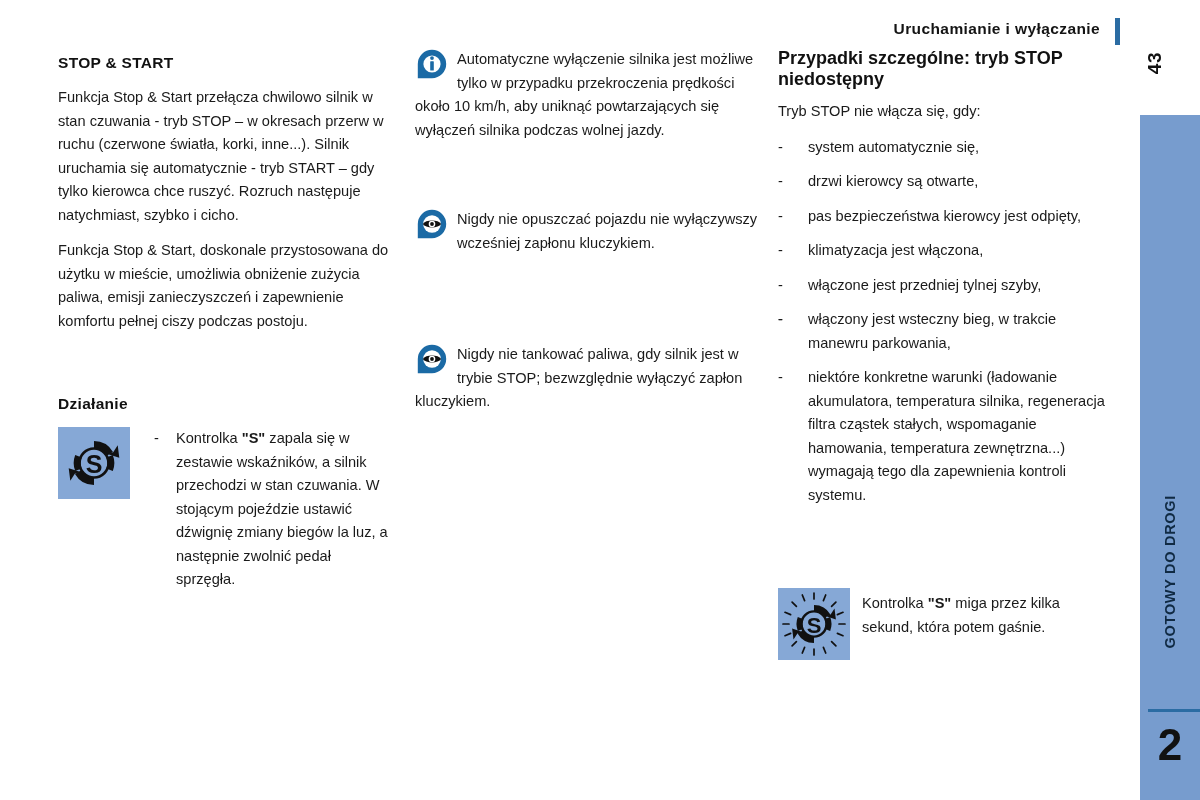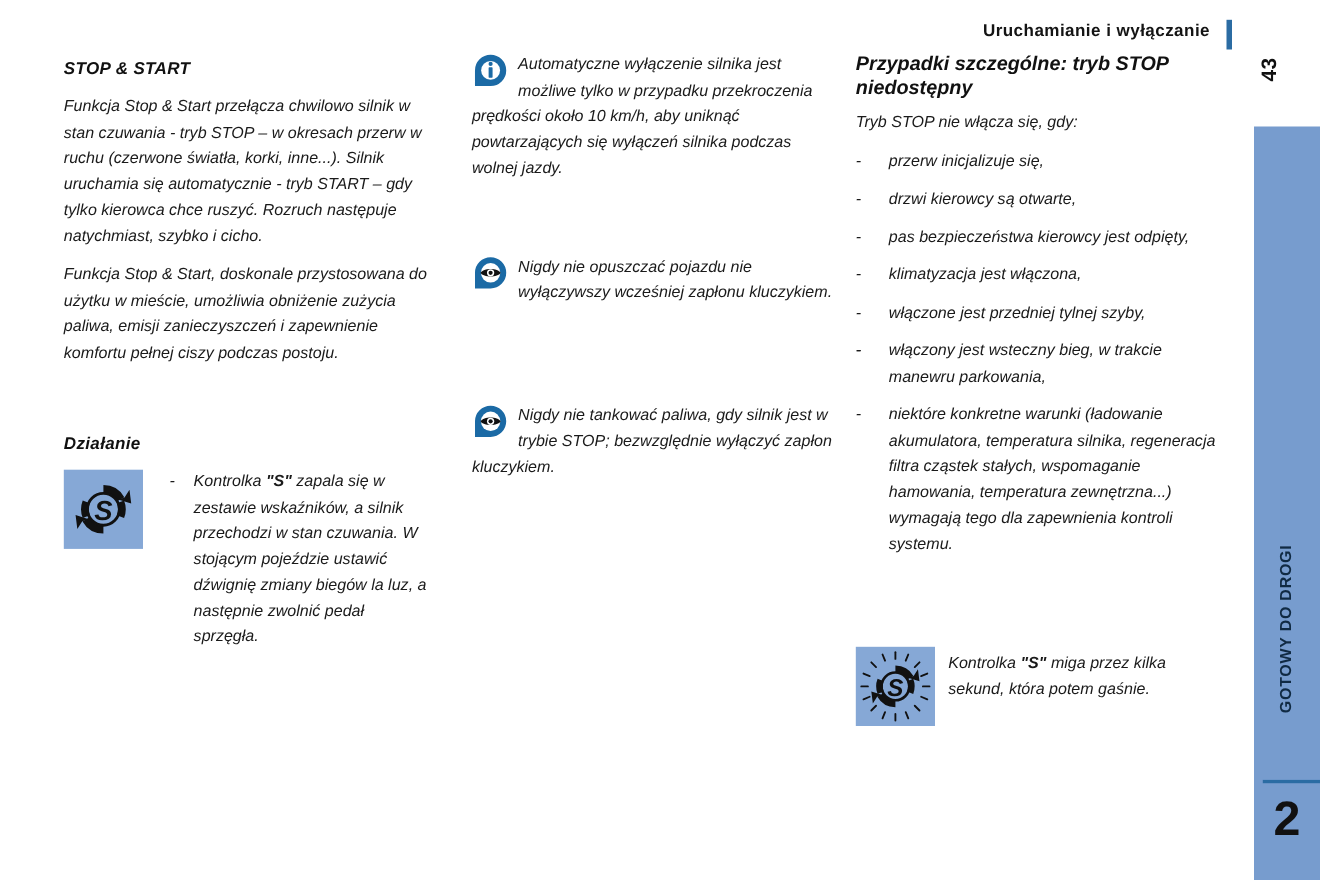--- a/index.html
+++ b/index.html
@@ -95,21 +95,20 @@
     line-height: 1;
   }
 
   
   .columns {
     position: absolute;
     top: 0;
     left: 0;
     width: 1140px;
     height: 800px;
-    font-style: italic;
   }
   .col {
     position: absolute;
     top: 48px;
   }
   .col-left   { left: 58px;  width: 332px; }
   .col-middle { left: 415px; width: 348px; }
   .col-right  { left: 778px; width: 330px; }
 
   
@@ -136,21 +135,20 @@
 
   .spacer-lg { height: 44px; }
   .spacer-md { height: 22px; }
 
   
   .callout {
     position: relative;
     font-size: 14.6px;
     line-height: 23.5px;
     color: #1a1a1a;
-    margin-left: 14px;
   }
   .callout .callout-icon {
     float: left;
     width: 30px;
     height: 30px;
     margin: 1px 10px 0 2px;
     shape-outside: margin-box;
   }
   .callout .callout-text { display: block; }
   .callout::after { content: ""; display: block; clear: both; }
@@ -309,21 +307,21 @@
       </span>
       <span class="callout-text">Nigdy nie tankować paliwa, gdy silnik jest w trybie STOP; bezwzględnie wyłączyć zapłon kluczykiem.</span>
     </div>
   </div>
 
   <div class="col col-right">
     <h3 class="sub-title">Przypadki szczególne: tryb STOP niedostępny</h3>
     <p class="body-text">Tryb STOP nie włącza się, gdy:</p>
 
     <ul class="dash-list">
-      <li><span class="dash">-</span><span>przerw inicjalizuje się,</span></li>
+      <li><span class="dash">-</span><span>system automatycznie się,</span></li>
       <li><span class="dash">-</span><span>drzwi kierowcy są otwarte,</span></li>
       <li><span class="dash">-</span><span>pas bezpieczeństwa kierowcy jest odpięty,</span></li>
       <li><span class="dash">-</span><span>klimatyzacja jest włączona,</span></li>
       <li><span class="dash">-</span><span>włączone jest przedniej tylnej szyby,</span></li>
       <li><span class="dash">-</span></li>
       <li><span class="dash">-</span><span>włączony jest wsteczny bieg, w trakcie manewru parkowania,</span></li>
       <li><span class="dash">-</span><span>niektóre konkretne warunki (ładowanie akumulatora, temperatura silnika, regeneracja filtra cząstek stałych, wspomaganie hamowania, temperatura zewnętrzna...) wymagają tego dla zapewnienia kontroli systemu.</span></li>
     </ul>
 
     <div class="spacer-lg"></div>

